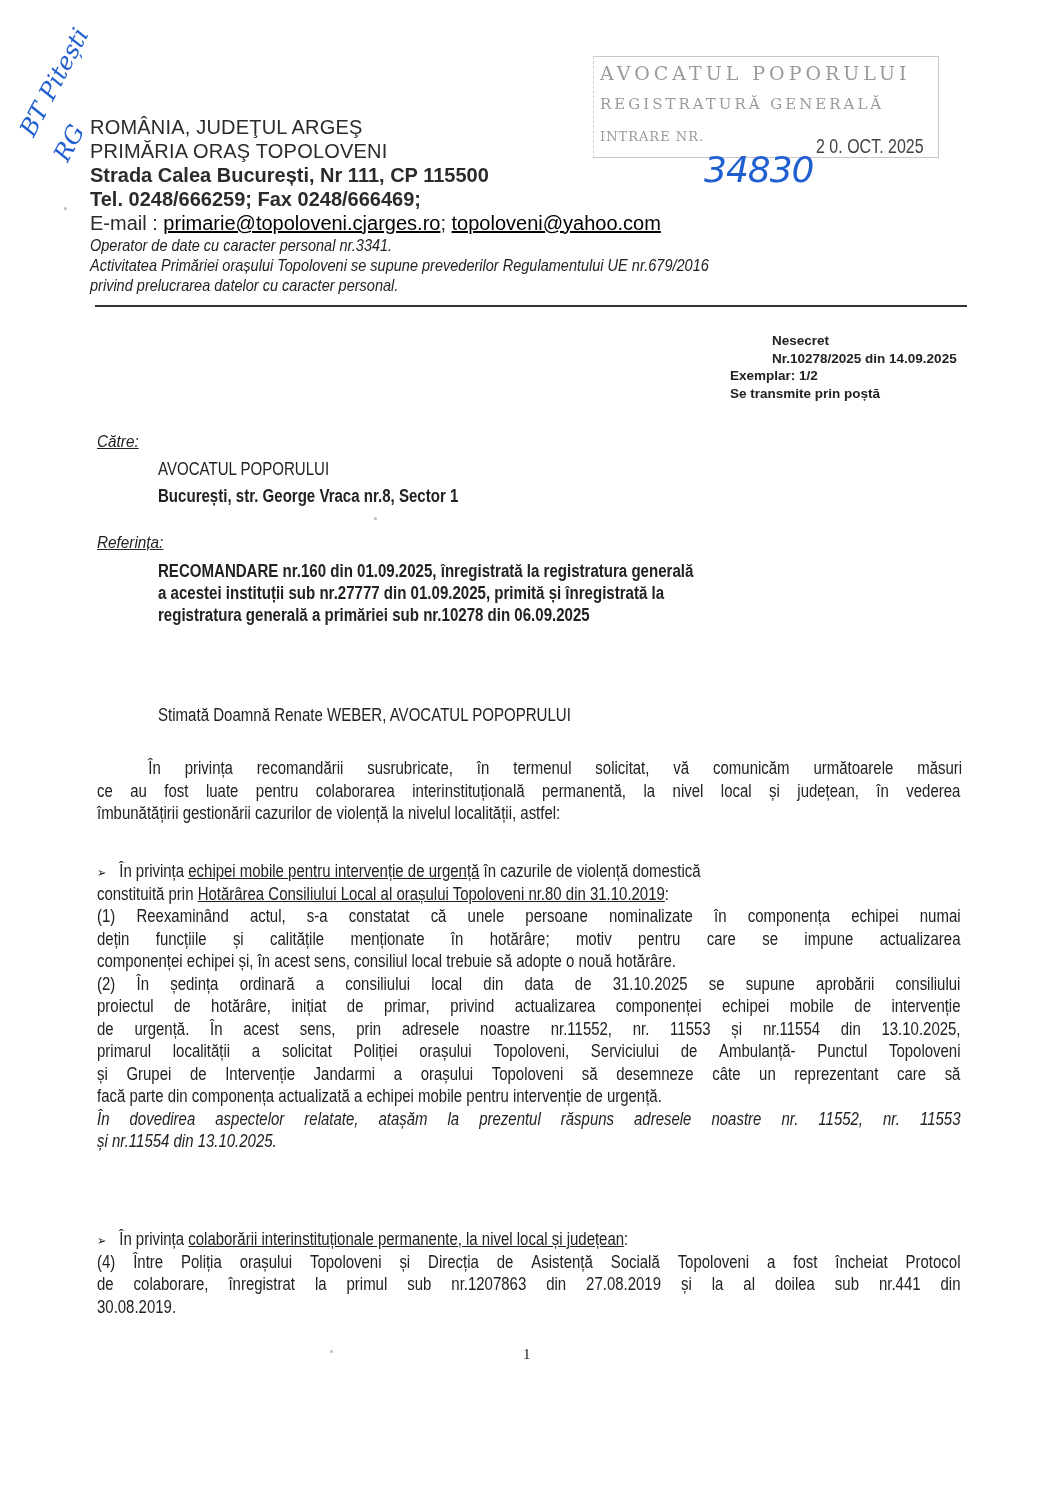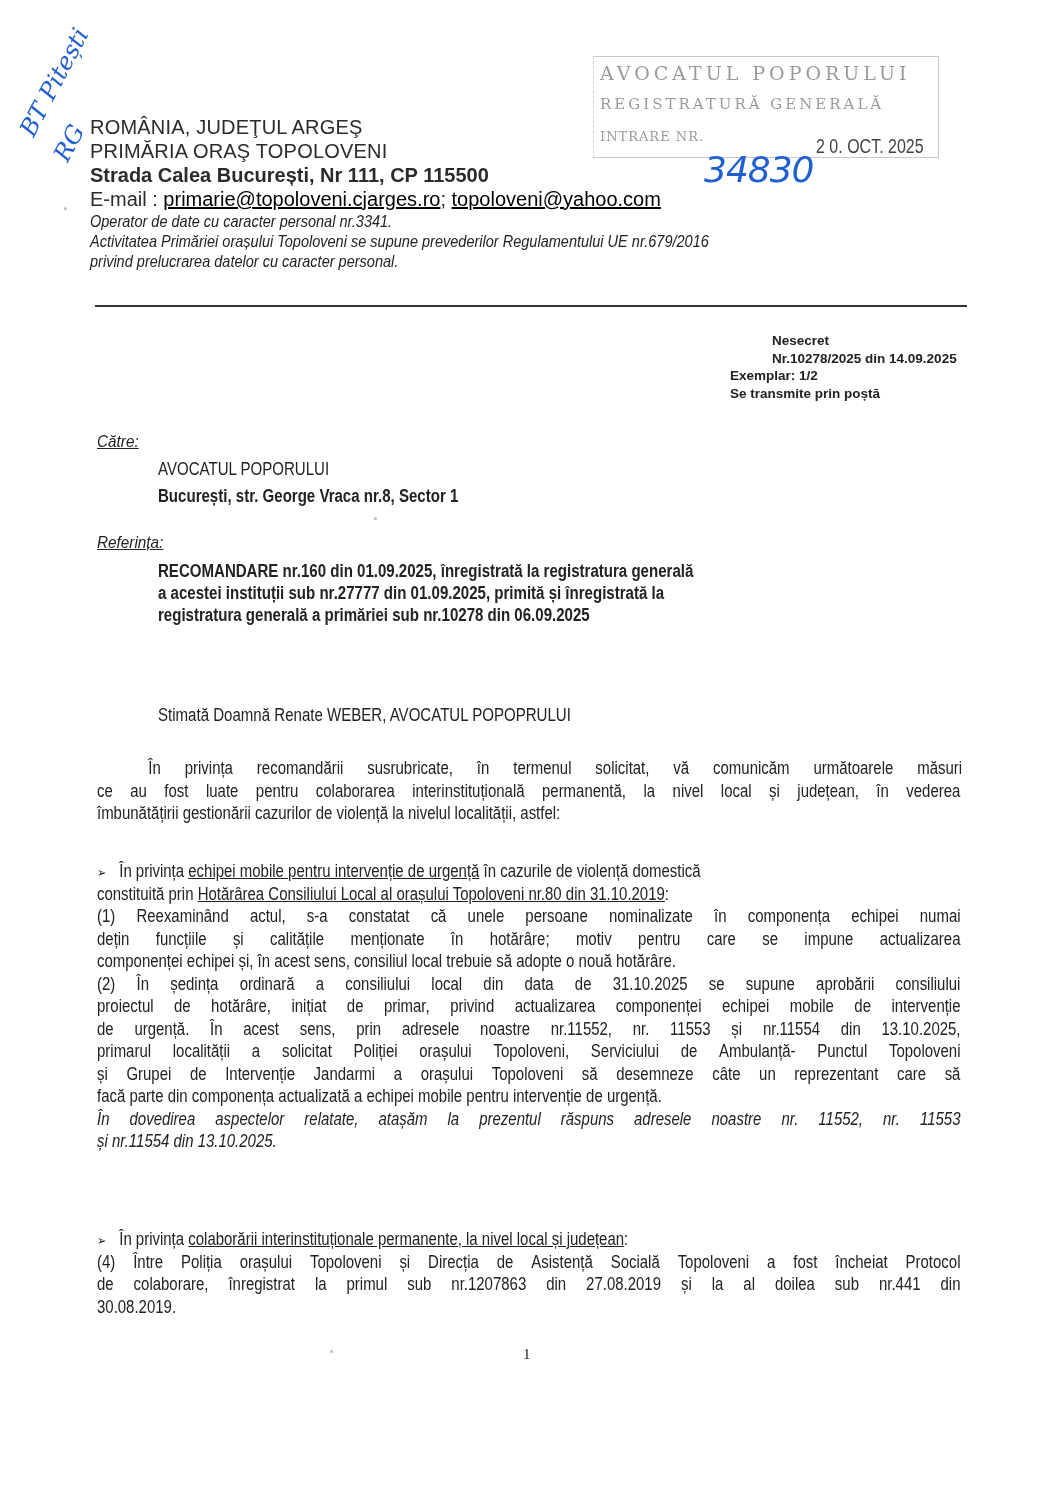--- a/index.html
+++ b/index.html
@@ -78,20 +78,21 @@
   <span class="row2">REGISTRATURĂ GENERALĂ</span>
   <span class="row3">INTRARE NR.</span>
   <span class="regno">34830</span>
   <span class="date">2 0. OCT. 2025</span>
 </div>
 
 <div class="abs header">
   <div class="h caps">ROMÂNIA, JUDEŢUL ARGEŞ</div>
   <div class="h caps">PRIMĂRIA ORAŞ TOPOLOVENI</div>
   <div class="h b">Strada Calea București, Nr 111, CP 115500</div>
+  <div class="h b">Tel. 0248/666259; Fax 0248/666469;</div>
   <div class="h">
     <span>E-mail : </span><a>primarie@topoloveni.cjarges.ro</a><span>; </span><a>topoloveni@yahoo.com</a>
   </div>
   <div class="it">Operator de date cu caracter personal nr.3341.</div>
   <div class="it">Activitatea Primăriei orașului Topoloveni se supune prevederilor Regulamentului UE nr.679/2016</div>
   <div class="it">privind prelucrarea datelor cu caracter personal.</div>
 </div>
 <div class="abs rule"></div>
 
 <div class="abs meta">

